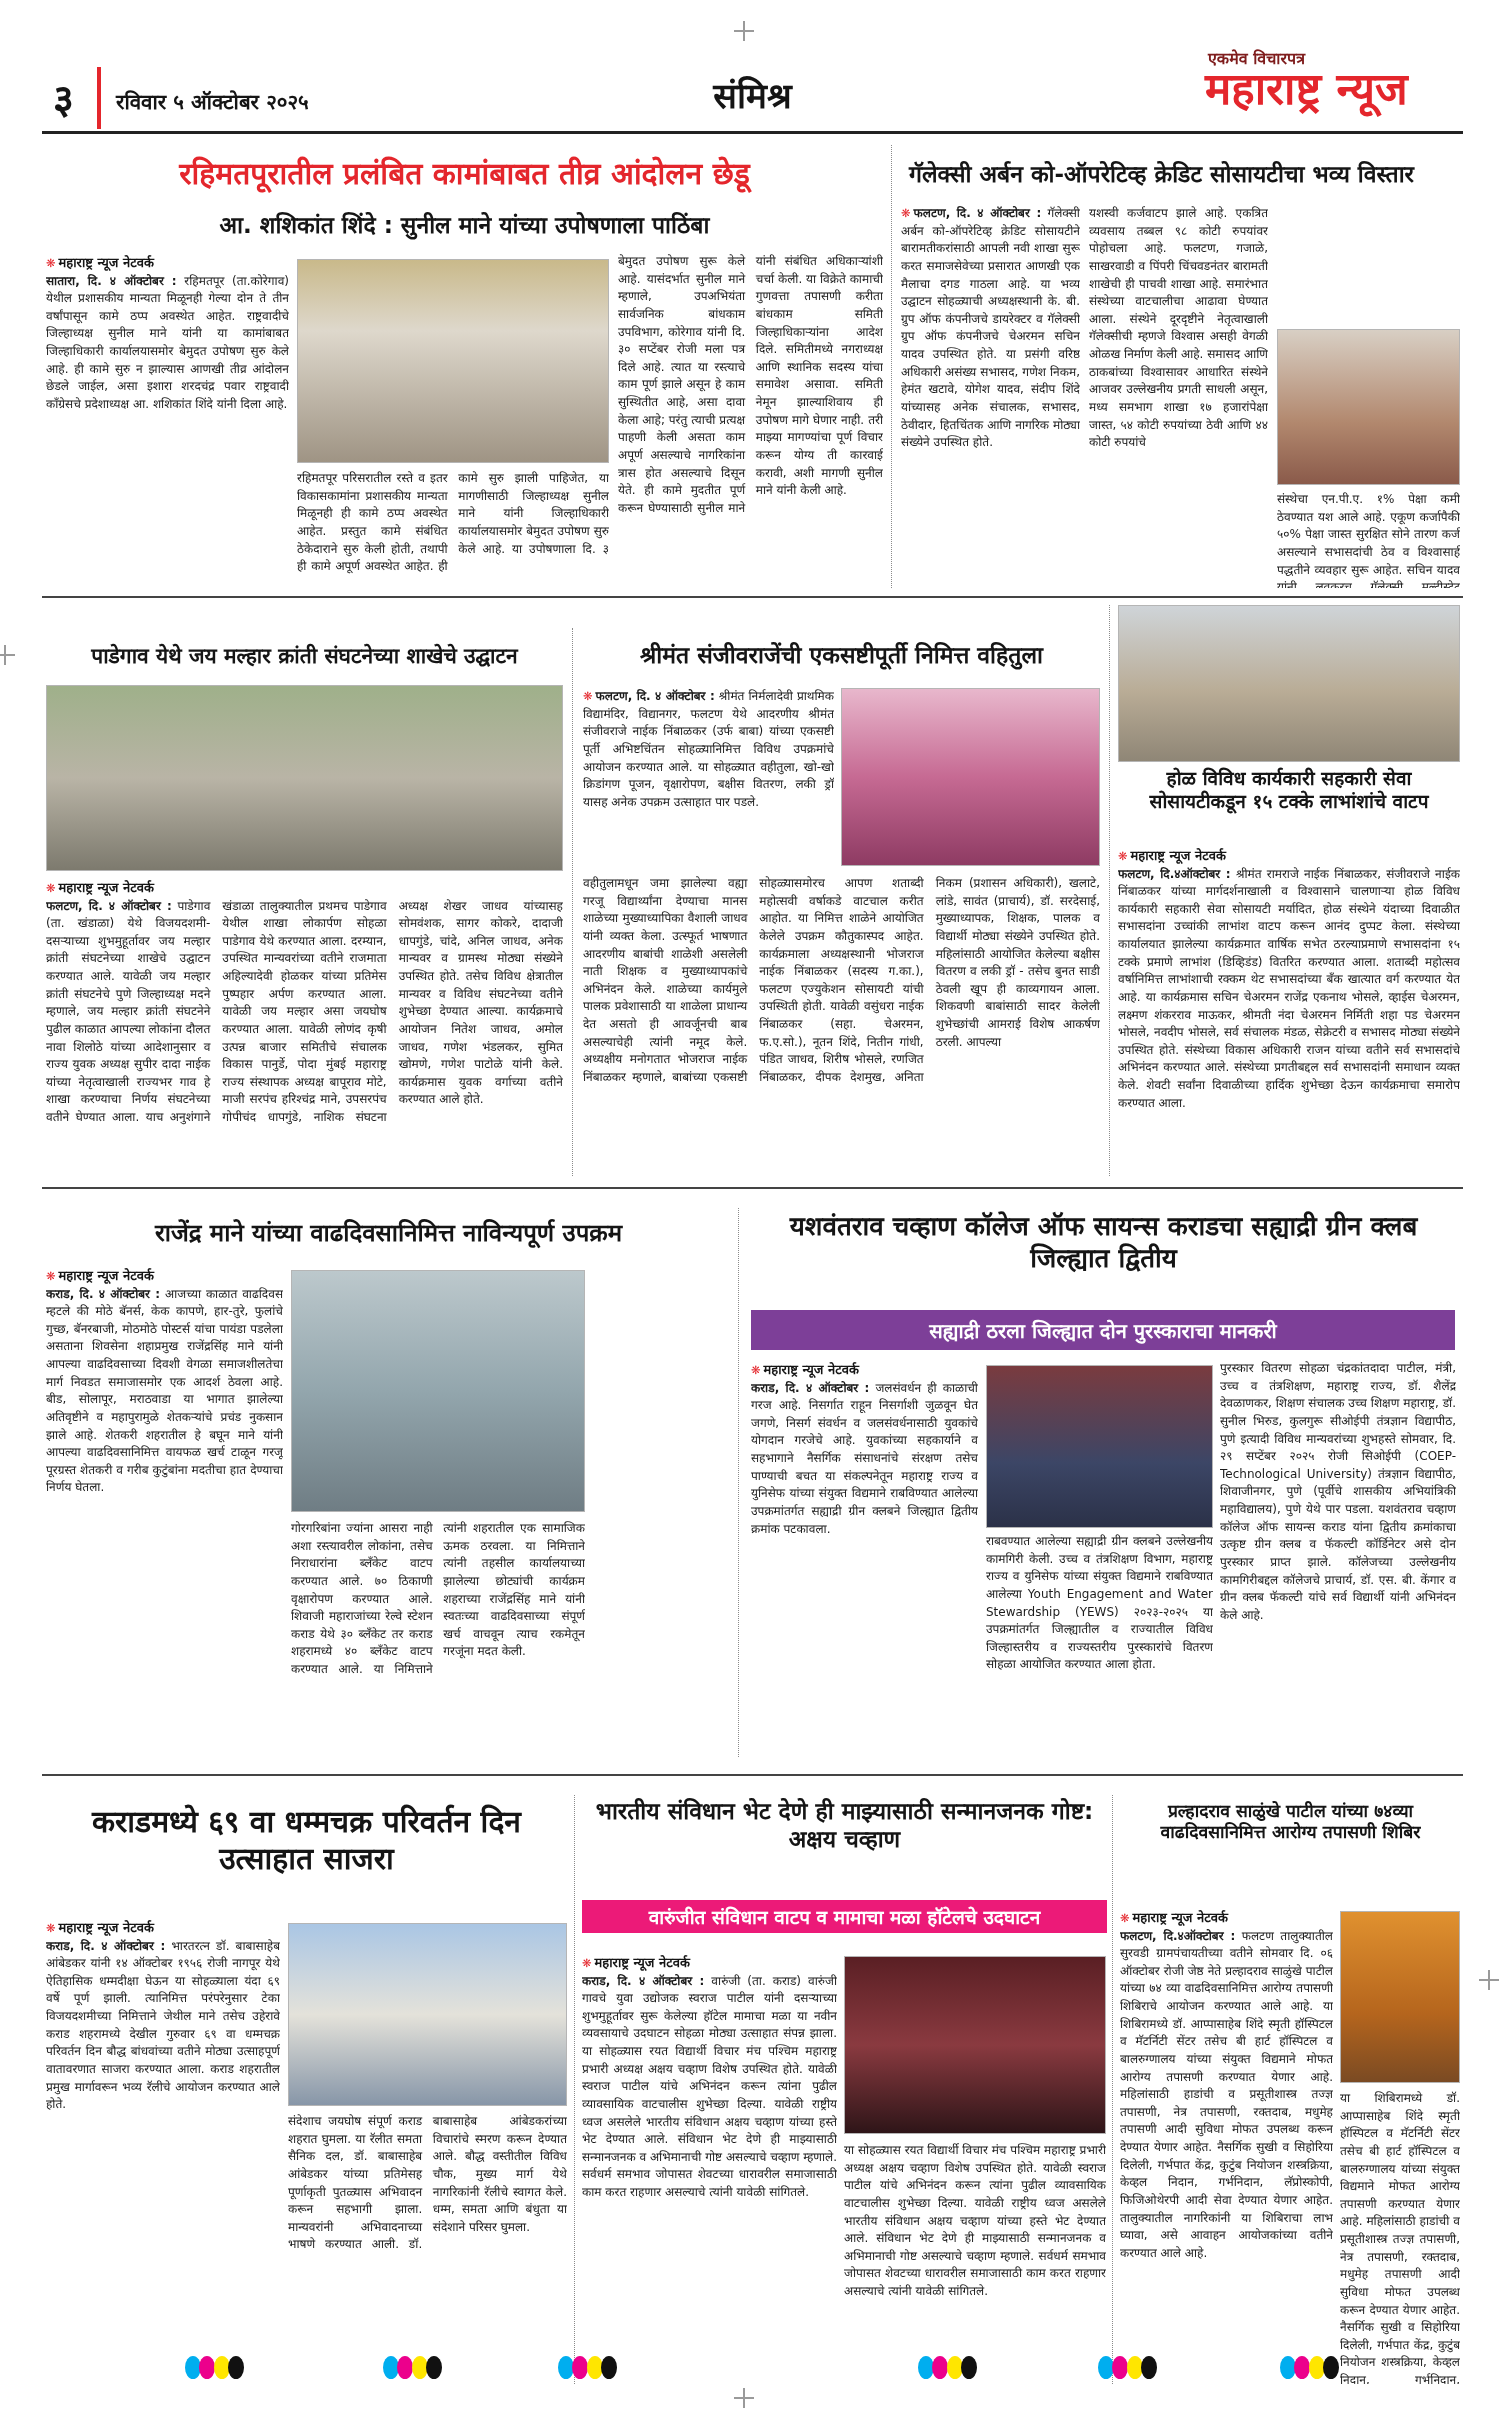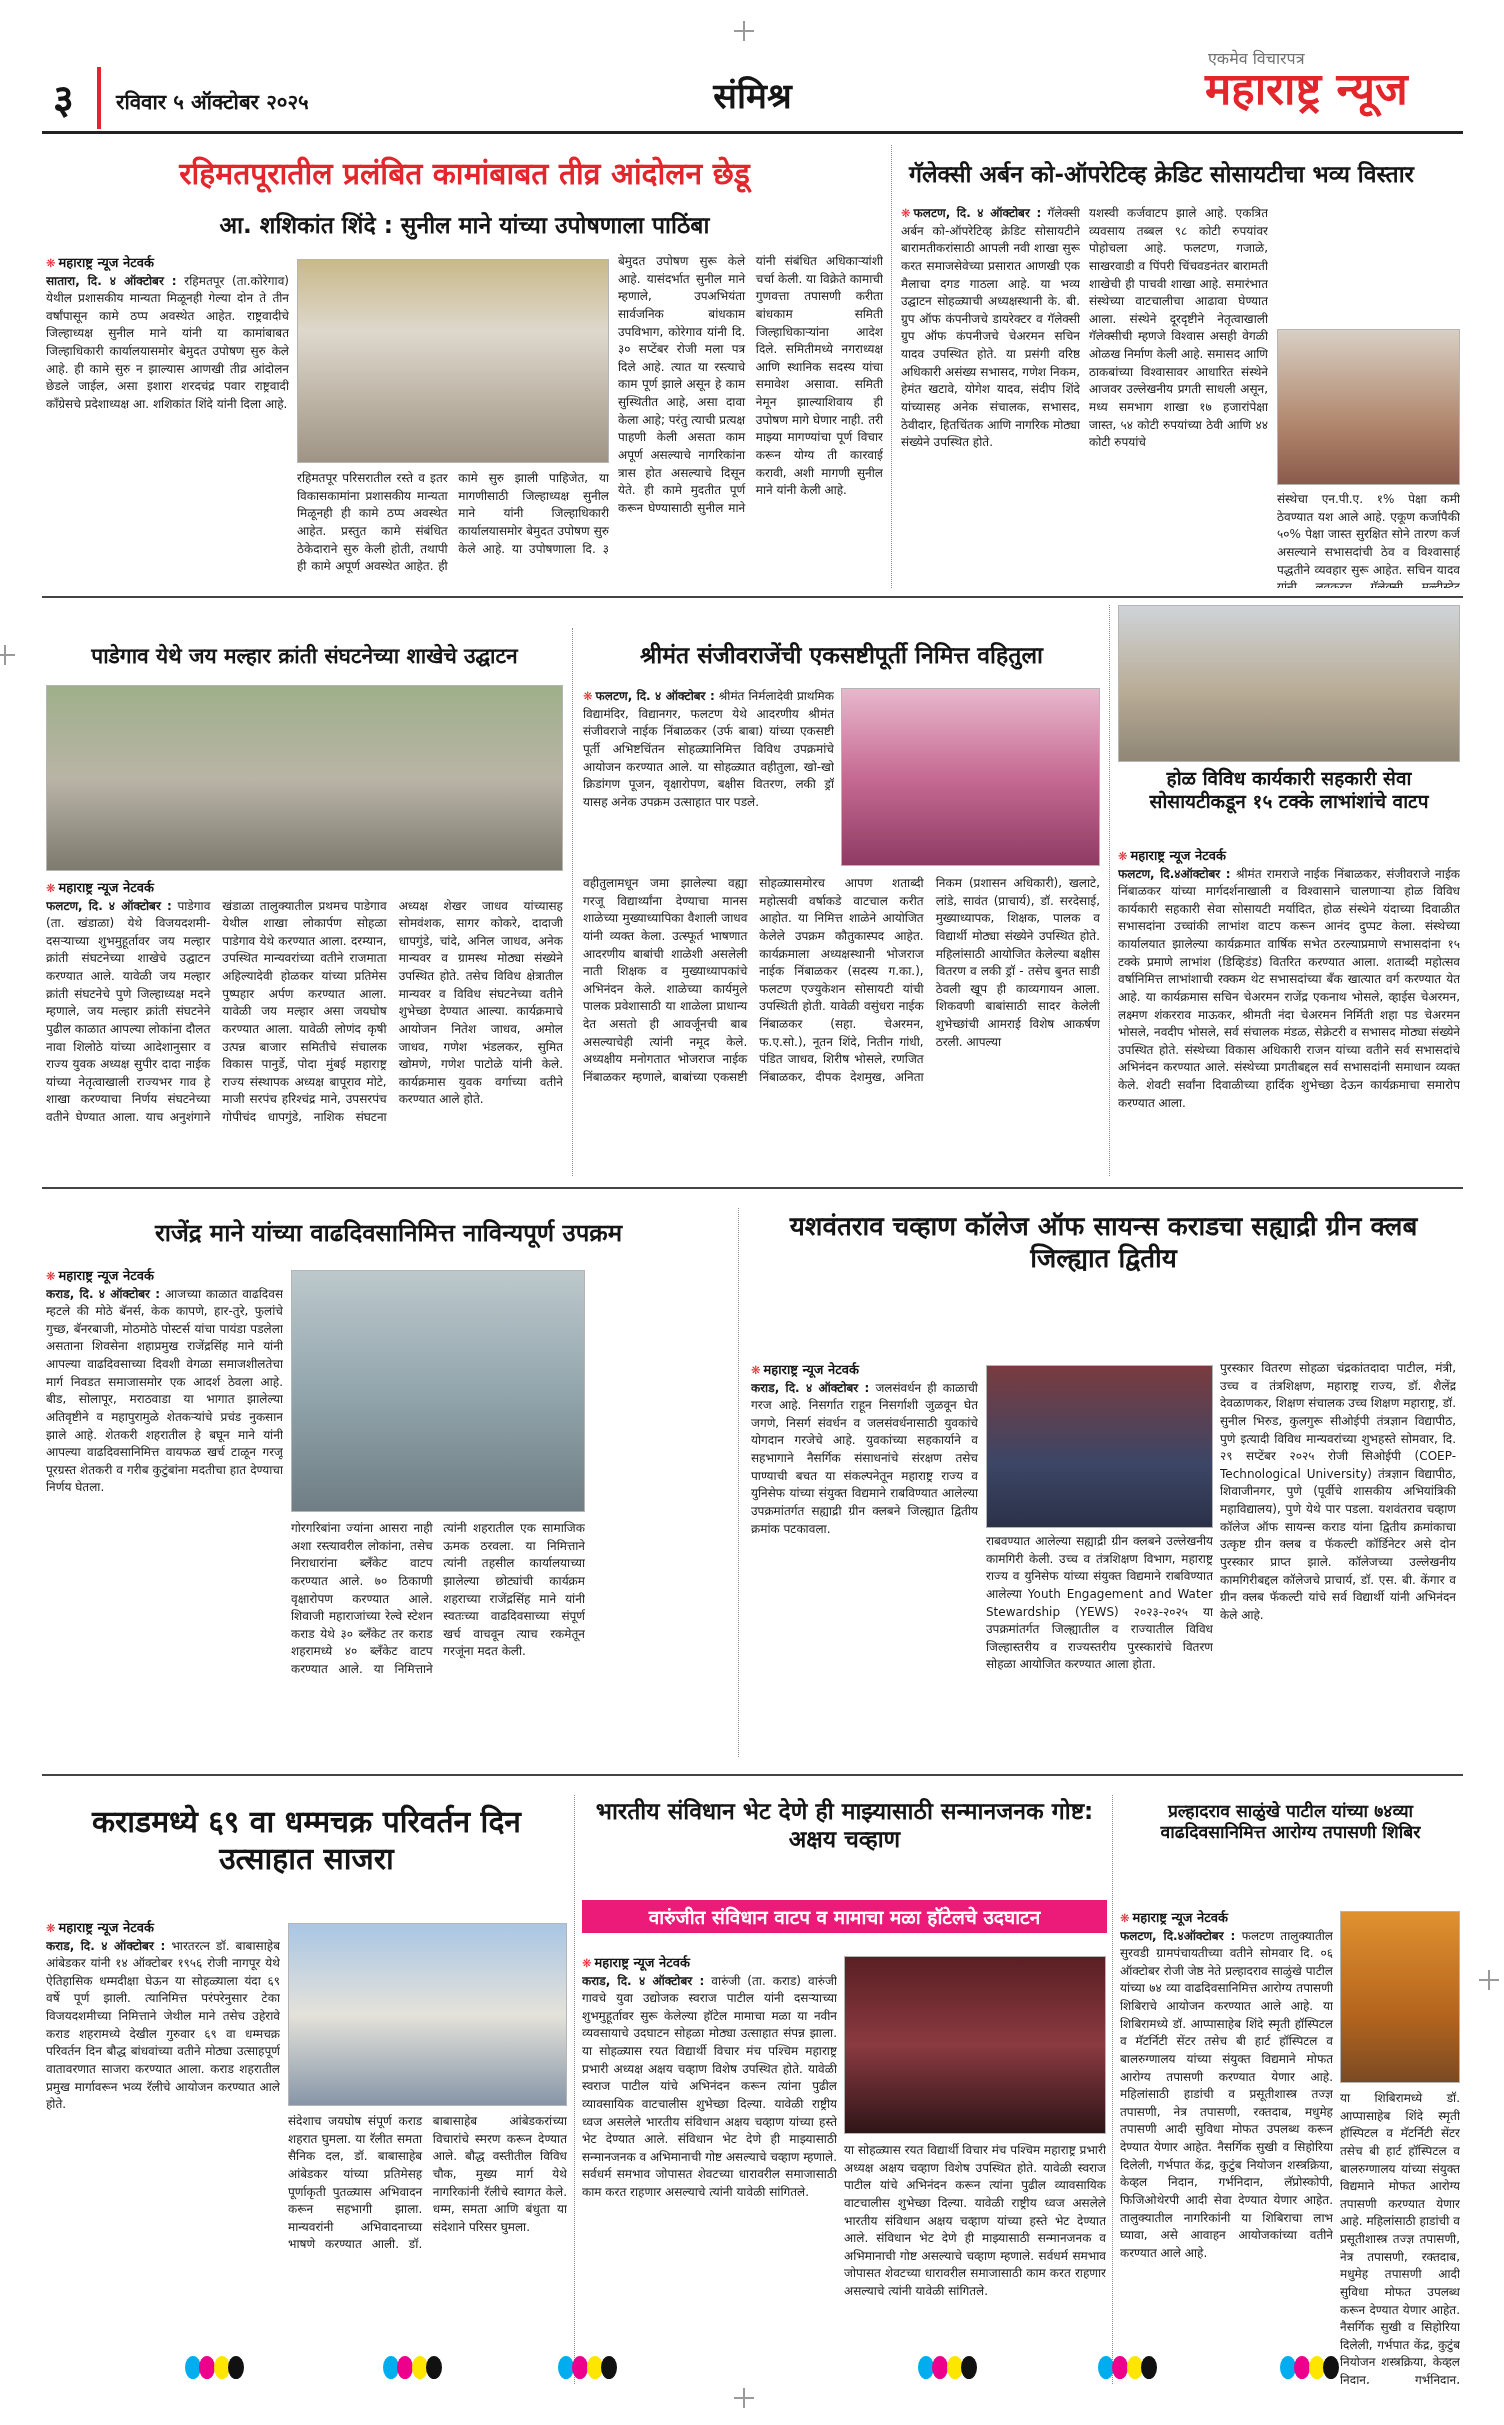--- a/index.html
+++ b/index.html
@@ -35,21 +35,21 @@
   .ph10{background:linear-gradient(180deg,#e0912f 0%,#b5651d 60%,#7a4a23 100%);}
   .vsep{border-left:1.5px dotted #8a8a8a;width:0;}
   .hrule{background:#222;}
   .banner{color:#fff;font-weight:bold;text-align:center;overflow:hidden;white-space:nowrap;display:flex;align-items:center;justify-content:center;}
   .crop{width:20px;height:20px;}
   .crop:before{content:"";position:absolute;left:9px;top:0;width:1.5px;height:20px;background:#9a9a9a;}
   .crop:after{content:"";position:absolute;top:9px;left:0;height:1.5px;width:20px;background:#9a9a9a;}
   .dot-group{display:flex;gap:0.8px;}
   .dot{width:16px;height:23px;border-radius:50%;margin-left:-2.3px;display:inline-block;}
   .masthead{font-weight:bold;color:var(--red);line-height:1;}
-  .tagline{font-weight:normal;color:#737373;}
+  .tagline{font-weight:bold;color:#7f1d1d;}
 </style>
 </head>
 <body>
 
 <div class="page">
 
   <div class="abs crop" style="left:734px;top:21px;"></div>
   <div class="abs crop" style="left:-4.6px;top:645px;"></div>
   <div class="abs crop" style="left:1479px;top:1970px;"></div>
   <div class="abs crop" style="left:734px;top:2388px;"></div>
@@ -124,20 +124,21 @@
       <span class="star">❋</span><span>महाराष्ट्र न्यूज नेटवर्क</span>
     </div>
     <p class="body" style="height:464px;"><b class="dl">कराड, दि. ४ ऑक्टोबर :</b> <span>आजच्या काळात वाढदिवस म्हटले की मोठे बॅनर्स, केक कापणे, हार-तुरे, फुलांचे गुच्छ, बॅनरबाजी, मोठमोठे पोस्टर्स यांचा पायंडा पडलेला असताना शिवसेना शहाप्रमुख राजेंद्रसिंह माने यांनी आपल्या वाढदिवसाच्या दिवशी वेगळा समाजशीलतेचा मार्ग निवडत समाजासमोर एक आदर्श ठेवला आहे.</span> <span>बीड, सोलापूर, मराठवाडा या भागात झालेल्या अतिवृष्टीने व महापुरामुळे शेतकऱ्यांचे प्रचंड नुकसान झाले आहे. शेतकरी शहरातील हे बघून माने यांनी आपल्या वाढदिवसानिमित्त वायफळ खर्च टाळून गरजू पूरग्रस्त शेतकरी व गरीब कुटुंबांना मदतीचा हात देण्याचा निर्णय घेतला.</span></p>
   </div>
   <div class="abs photo ph6" style="left:291px;top:1270px;width:294px;height:242px;"></div>
   <div class="abs body cols2" style="left:291px;top:1520px;width:294px;height:237px;">गोरगरिबांना ज्यांना आसरा नाही अशा रस्त्यावरील लोकांना, तसेच निराधारांना ब्लँकेट वाटप करण्यात आले. ७० ठिकाणी वृक्षारोपण करण्यात आले. शिवाजी महाराजांच्या रेल्वे स्टेशन कराड येथे ३० ब्लँकेट तर कराड शहरामध्ये ४० ब्लँकेट वाटप करण्यात आले. या निमित्ताने त्यांनी शहरातील एक सामाजिक ऊमक ठरवला. या निमित्ताने त्यांनी तहसील कार्यालयाच्या झालेल्या छोट्यांची कार्यक्रम शहराच्या राजेंद्रसिंह माने यांनी स्वतःच्या वाढदिवसाच्या संपूर्ण खर्च वाचवून त्याच रकमेतून गरजूंना मदत केली.</div>
 
   <div class="abs vsep" style="left:738px;top:1208px;height:549px;"></div>
 
   <div class="abs hl" style="left:747px;top:1211px;width:713px;height:93px;font-size:26px;">यशवंतराव चव्हाण कॉलेज ऑफ सायन्स कराडचा सह्याद्री ग्रीन क्लब जिल्ह्यात द्वितीय</div>
+  <div class="abs banner" style="left:751px;top:1310px;width:704px;height:40px;background:var(--purple);font-size:20px;">सह्याद्री ठरला जिल्ह्यात दोन पुरस्काराचा मानकरी</div>
   <div class="abs" style="left:751px;top:1360px;width:227px;height:397px;">
     <div class="byline">
       <span class="star">❋</span><span>महाराष्ट्र न्यूज नेटवर्क</span>
     </div>
     <p class="body" style="height:370px;"><b class="dl">कराड, दि. ४ ऑक्टोबर :</b> <span>जलसंवर्धन ही काळाची गरज आहे. निसर्गात राहून निसर्गाशी जुळवून घेत जगणे, निसर्ग संवर्धन व जलसंवर्धनासाठी युवकांचे योगदान गरजेचे आहे. युवकांच्या सहकार्याने व सहभागाने नैसर्गिक संसाधनांचे संरक्षण तसेच पाण्याची बचत या संकल्पनेतून महाराष्ट्र राज्य व युनिसेफ यांच्या संयुक्त विद्यमाने राबविण्यात आलेल्या उपक्रमांतर्गत सह्याद्री ग्रीन क्लबने जिल्ह्यात द्वितीय क्रमांक पटकावला.</span></p>
   </div>
   <div class="abs photo ph7" style="left:986px;top:1365px;width:227px;height:163px;"></div>
   <div class="abs body" style="left:986px;top:1533px;width:227px;height:224px;">राबवण्यात आलेल्या सह्याद्री ग्रीन क्लबने उल्लेखनीय कामगिरी केली. उच्च व तंत्रशिक्षण विभाग, महाराष्ट्र राज्य व युनिसेफ यांच्या संयुक्त विद्यमाने राबविण्यात आलेल्या Youth Engagement and Water Stewardship (YEWS) २०२३-२०२५ या उपक्रमांतर्गत जिल्ह्यातील व राज्यातील विविध जिल्हास्तरीय व राज्यस्तरीय पुरस्कारांचे वितरण सोहळा आयोजित करण्यात आला होता.</div>
   <div class="abs body" style="left:1220px;top:1360px;width:236px;height:397px;">पुरस्कार वितरण सोहळा चंद्रकांतदादा पाटील, मंत्री, उच्च व तंत्रशिक्षण, महाराष्ट्र राज्य, डॉ. शैलेंद्र देवळाणकर, शिक्षण संचालक उच्च शिक्षण महाराष्ट्र, डॉ. सुनील भिरुड, कुलगुरू सीओईपी तंत्रज्ञान विद्यापीठ, पुणे इत्यादी विविध मान्यवरांच्या शुभहस्ते सोमवार, दि. २९ सप्टेंबर २०२५ रोजी सिओईपी (COEP- Technological University) तंत्रज्ञान विद्यापीठ, शिवाजीनगर, पुणे (पूर्वीचे शासकीय अभियांत्रिकी महाविद्यालय), पुणे येथे पार पडला. यशवंतराव चव्हाण कॉलेज ऑफ सायन्स कराड यांना द्वितीय क्रमांकाचा उत्कृष्ट ग्रीन क्लब व फॅकल्टी कॉर्डिनेटर असे दोन पुरस्कार प्राप्त झाले. कॉलेजच्या उल्लेखनीय कामगिरीबद्दल कॉलेजचे प्राचार्य, डॉ. एस. बी. केंगार व ग्रीन क्लब फॅकल्टी यांचे सर्व विद्यार्थी यांनी अभिनंदन केले आहे.</div>
 

